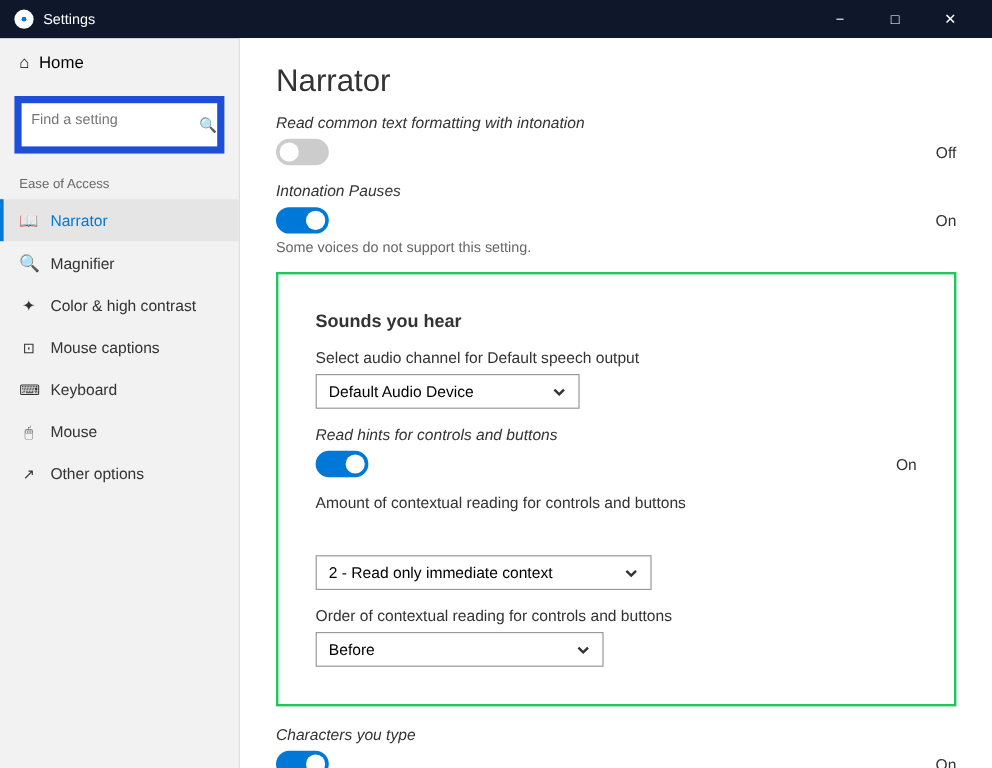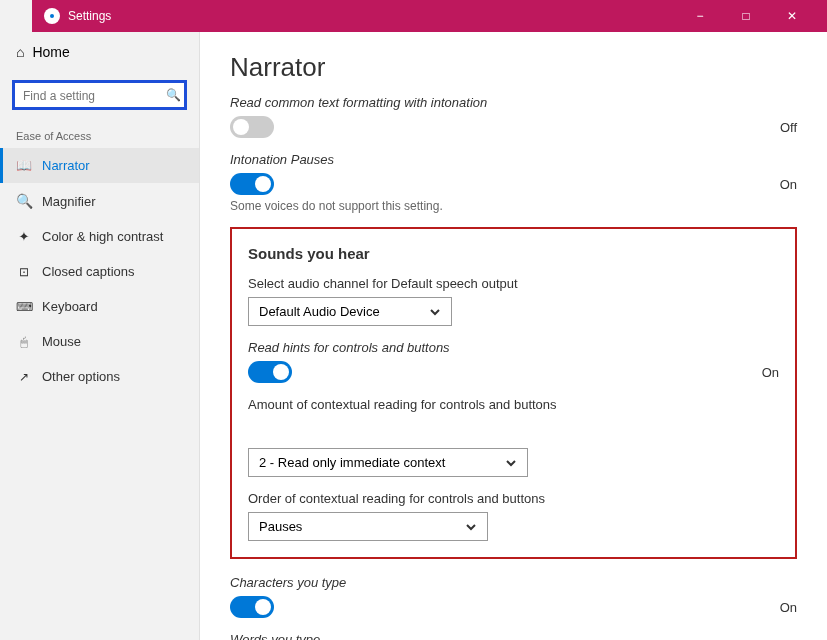--- a/index.html
+++ b/index.html
@@ -1,41 +1,40 @@
 <!DOCTYPE html>
 <html><head>
   <meta charset="utf-8">
   <style>
     * { margin: 0; padding: 0; box-sizing: border-box; }
     body { font-family: 'Segoe UI', sans-serif; background: #f2f2f2; width: 827px; height: 640px; overflow: hidden; }
 
     
     .title-bar {
-      background: #be185d;
+      background: #0f172a;
       color: white;
       height: 32px;
       display: flex;
       align-items: center;
       padding: 0 12px;
       justify-content: space-between;
-      margin-left: 32px;
     }
     .title-bar-left { display: flex; align-items: center; gap: 8px; font-size: 12px; }
     .title-bar-icon { width: 16px; height: 16px; background: white; border-radius: 50%; display: flex; align-items: center; justify-content: center; }
     .title-bar-controls { display: flex; gap: 0; }
     .title-bar-btn { width: 46px; height: 32px; display: flex; align-items: center; justify-content: center; font-size: 12px; color: white; cursor: pointer; }
 
     
     .app-container { display: flex; height: calc(640px - 32px); }
 
     
     .sidebar { width: 200px; background: #f2f2f2; padding: 0; overflow-y: auto; border-right: 1px solid #e0e0e0; }
     .sidebar-home { display: flex; align-items: center; gap: 8px; padding: 12px 16px; font-size: 14px; cursor: pointer; }
     .search-box { margin: 8px 12px; position: relative; }
-    .search-box input { width: 100%; border: 3px solid #1d4ed8; padding: 6px 28px 4px 8px; font-size: 12px; background: white; }
+    .search-box input { width: 100%; border: 6px solid #1d4ed8; padding: 6px 28px 16px 8px; font-size: 12px; background: white; }
     .search-box .search-icon { position: absolute; right: 6px; top: 50%; transform: translateY(-50%); font-size: 12px; color: #666; }
     .sidebar-section-title { font-size: 11px; color: #666; padding: 12px 16px 6px; font-weight: 400; }
     .sidebar-item { display: flex; align-items: center; gap: 10px; padding: 10px 16px; font-size: 13px; cursor: pointer; color: #333; }
     .sidebar-item .icon { width: 16px; text-align: center; font-size: 14px; }
 
     
     .content { flex: 1; background: white; overflow-y: auto; padding: 20px 30px; }
     .page-title { font-size: 26px; font-weight: 300; color: #333; margin-bottom: 12px; }
     .setting-row { margin-bottom: 14px; }
     .setting-label { font-size: 13px; color: #333; margin-bottom: 6px; font-style: italic; }
@@ -43,24 +42,24 @@
     .toggle { width: 44px; height: 22px; border-radius: 11px; position: relative; cursor: pointer; display: inline-flex; align-items: center; }
     .toggle.on { background: #0078d7; }
     .toggle.off { background: #ccc; }
     .toggle-knob { width: 16px; height: 16px; border-radius: 50%; background: white; position: absolute; top: 3px; transition: left 0.2s; }
     .toggle.on .toggle-knob { left: 25px; }
     .toggle.off .toggle-knob { left: 3px; }
     .toggle-text { font-size: 13px; color: #333; }
     .small-text { font-size: 12px; color: #666; margin-bottom: 10px; }
 
     
-    .highlight-box { border: 2px solid #b91c1c; padding: 16px; margin-bottom: 16px; }
+    .highlight-box { border: 2px solid #22c55e; padding: 31px; margin-bottom: 16px; }
     .section-title { font-size: 15px; font-weight: 600; color: #333; margin-bottom: 14px; }
     .dropdown-label { font-size: 13px; color: #333; margin-bottom: 6px; }
-    .dropdown { display: flex; align-items: center; justify-content: space-between; border: 1px solid #999; padding: 6px 10px; font-size: 13px; width: 204px; background: white; cursor: pointer; margin-bottom: 14px; }
+    .dropdown { display: flex; align-items: center; justify-content: space-between; border: 1px solid #999; padding: 6px 10px; font-size: 13px; width: 220px; background: white; cursor: pointer; margin-bottom: 14px; }
     .dropdown-wide { width: 280px; margin-top: 36px; }
     .dropdown-medium { width: 240px; }
     .dropdown svg { width: 12px; height: 12px; }
   </style>
 </head>
 <body>
 
 <div class="title-bar">
   <div class="title-bar-left">
     <div class="title-bar-icon">
@@ -98,21 +97,21 @@
     <div class="sidebar-item">
       <span class="icon">🔍</span>
       <span>Magnifier</span>
     </div>
     <div class="sidebar-item">
       <span class="icon" style="font-size:13px;">✦</span>
       <span>Color &amp; high contrast</span>
     </div>
     <div class="sidebar-item">
       <span class="icon" style="font-size:12px;">⊡</span>
-      <span>Closed captions</span>
+      <span>Mouse captions</span>
     </div>
     <div class="sidebar-item">
       <span class="icon" style="font-size:12px;">⌨</span>
       <span>Keyboard</span>
     </div>
     <div class="sidebar-item">
       <span class="icon" style="font-size:12px;">🖱</span>
       <span>Mouse</span>
     </div>
     <div class="sidebar-item">
@@ -167,21 +166,21 @@
       <div class="dropdown-label">Amount of contextual reading for controls and buttons</div>
       <div class="dropdown dropdown-wide">
         <span>2 - Read only immediate context</span>
         <svg viewBox="0 0 12 12" fill="none" stroke="#333" stroke-width="2">
             <polyline points="2,4 6,8 10,4"></polyline>
           </svg>
       </div>
 
       <div class="dropdown-label">Order of contextual reading for controls and buttons</div>
       <div class="dropdown dropdown-medium" style="margin-bottom:0;">
-        <span>Pauses</span>
+        <span>Before</span>
         <svg viewBox="0 0 12 12" fill="none" stroke="#333" stroke-width="2">
             <polyline points="2,4 6,8 10,4"></polyline>
           </svg>
       </div>
     </div>
 
     <div class="setting-row">
       <div class="setting-label">Characters you type</div>
       <div class="toggle-row">
         <div class="toggle on">

